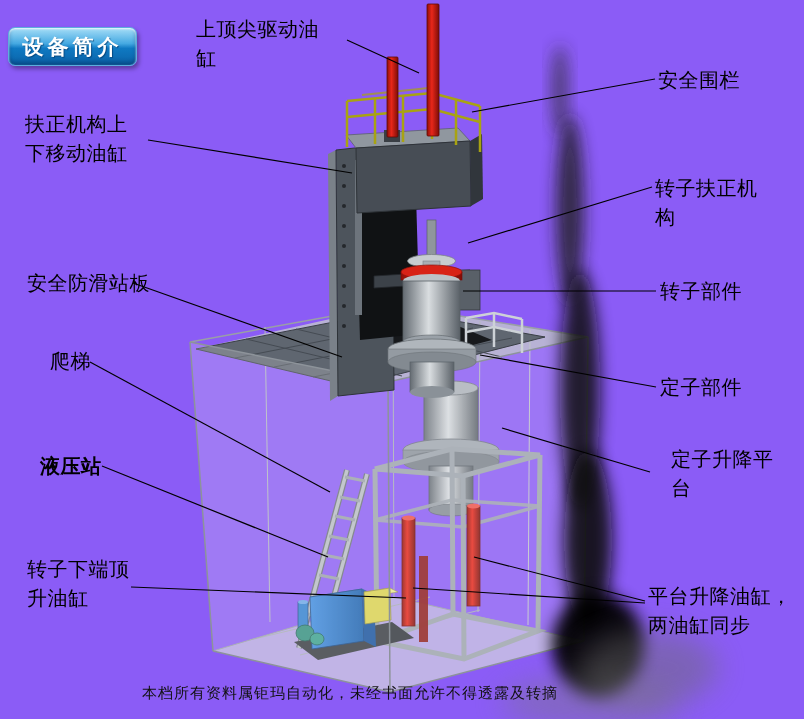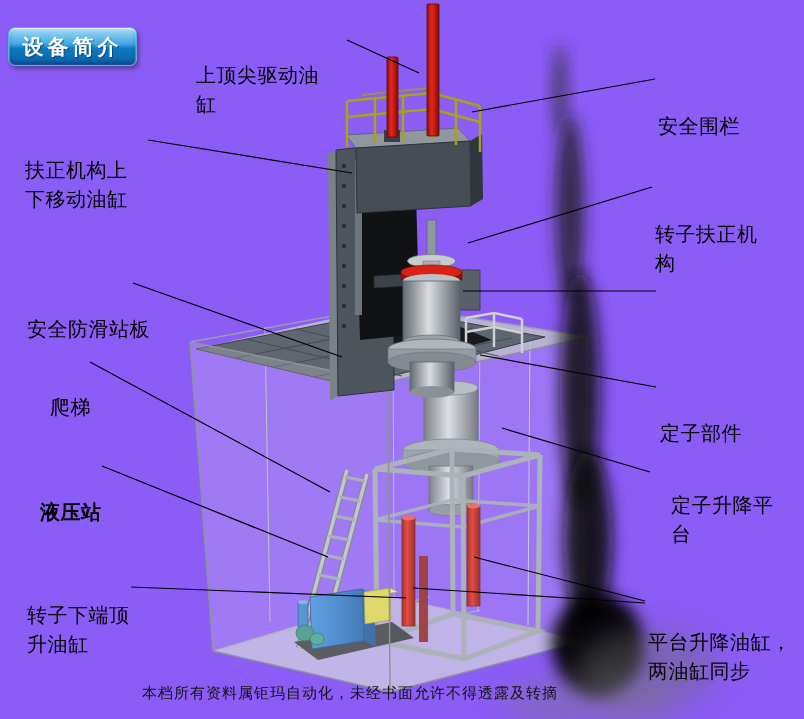--- a/index.html
+++ b/index.html
@@ -3,21 +3,21 @@
 <meta charset="utf-8">
 <style>
   html,body { margin:0; padding:0; background:#ffffff; }
   .page {
     position:relative; width:804px; height:719px; background:#8b5cf6;
     overflow:hidden; font-family:"DejaVu Sans","Liberation Sans",sans-serif;
   }
   .scene { position:absolute; left:0; top:0; z-index:1; }
   .label {
     position:absolute; z-index:3; font-size:20px; line-height:1.45;
-    color:#000; white-space:pre-line; letter-spacing:0.5px;margin-top:46px;
+    color:#000; white-space:pre-line; letter-spacing:0.5px;
   }
   .badge {
     position:absolute; left:8px; top:27px; width:127px; height:37px; z-index:4;
     display:flex; align-items:center; justify-content:center;
     border-radius:7px;
     background:linear-gradient(180deg,#a6def7 0%,#45a9e2 42%,#0f79c2 55%,#0b63a8 100%);
     border:1px solid #5caede;
     box-shadow: inset 0 1px 2px rgba(255,255,255,.85),
                 inset 0 -3px 4px rgba(0,40,90,.45),
                 2px 3px 4px rgba(0,0,0,.35);
@@ -252,20 +252,21 @@
   <div class="badge">设备简介</div>
 
   <div class="label" style="left:196px; top:15px;">上顶尖驱动油
 缸</div>
   <div class="label" style="left:658px; top:66px;">安全围栏</div>
   <div class="label" style="left:25px;  top:110px;">扶正机构上
 下移动油缸</div>
   <div class="label" style="left:655px; top:174px;">转子扶正机
 构</div>
   <div class="label" style="left:27px;  top:269px;">安全防滑站板</div>
+  <div class="label" style="left:660px; top:277px;">转子部件</div>
   <div class="label" style="left:50px;  top:347px;">爬梯</div>
   <div class="label" style="left:660px; top:373px;">定子部件</div>
   <div class="label" style="left:40px;  top:452px;font-weight:bold;">液压站</div>
   <div class="label" style="left:671px; top:445px;">定子升降平
 台</div>
   <div class="label" style="left:27px;  top:555px;">转子下端顶
 升油缸</div>
   <div class="label" style="left:648px; top:582px;">平台升降油缸，
 两油缸同步</div>
 

